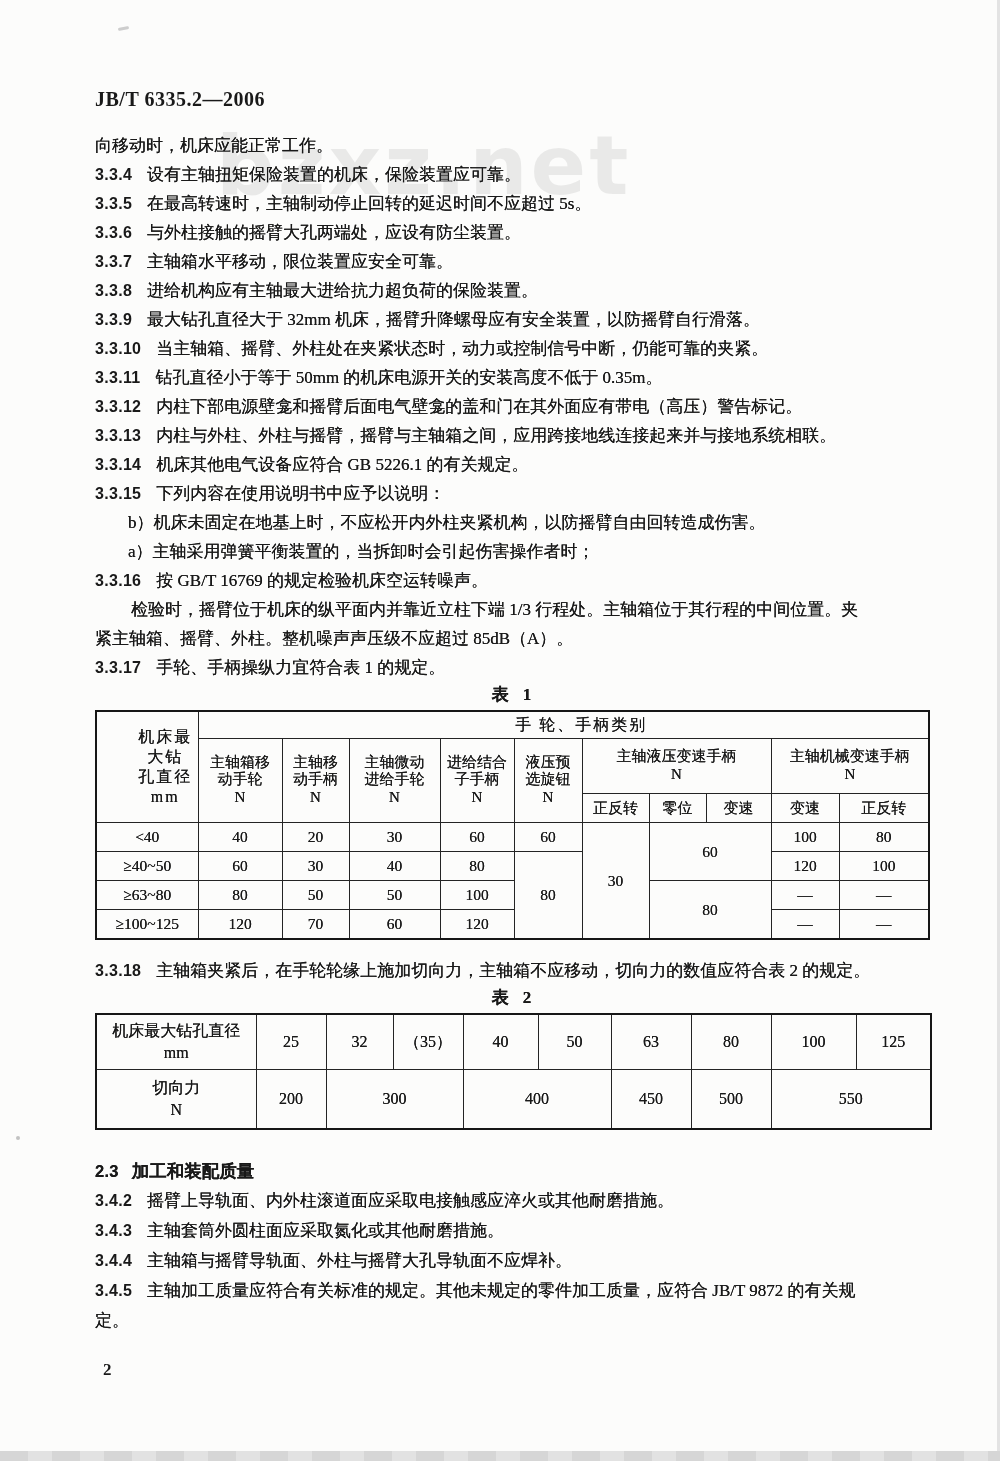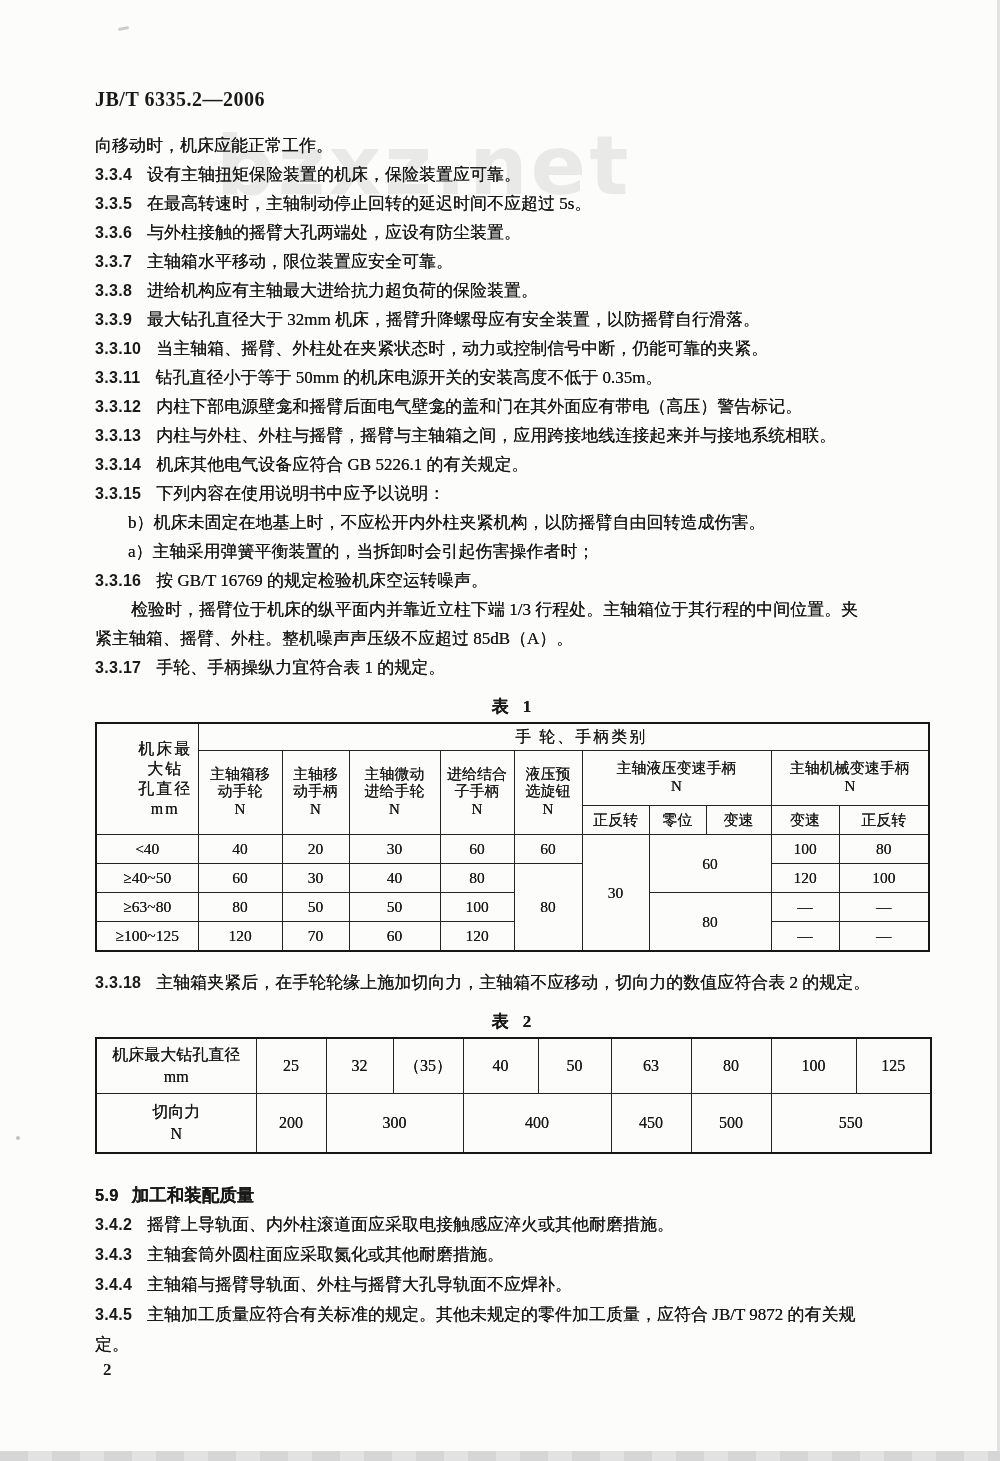--- a/index.html
+++ b/index.html
@@ -11,21 +11,21 @@
   .content{position:absolute;left:95px;top:88px;width:842px;z-index:1;}
   .doc-header{font-weight:bold;font-size:20px;letter-spacing:0.5px;margin-bottom:20px;
         font-family:"Liberation Serif",serif;}
   .line{height:29px;line-height:29px;font-size:17px;white-space:nowrap;}
   .line .txt{text-shadow:0 0 0.5px #1a1a1a;}
   .num{font-family:"Liberation Sans",sans-serif;font-weight:bold;font-size:16px;
         margin-right:15px;letter-spacing:0.3px;}
   .sub-item{padding-left:33px;}
   .indent-para{padding-left:36px;}
   .tbl-title{width:833px;text-align:center;font-weight:bold;font-size:17px;
-        height:26px;line-height:26px;margin-top:12px;text-shadow:0 0 0.5px #1a1a1a;}
+        height:26px;line-height:26px;margin-top:0;text-shadow:0 0 0.5px #1a1a1a;}
   .tbl-title .t-num{margin-left:14px;font-family:"Liberation Serif",serif;}
   table{border-collapse:collapse;table-layout:fixed;margin-top:2px;}
   .t1{width:833px;}
   .t2{width:835px;}
   td{border:1.5px solid #242424;text-align:center;vertical-align:middle;
         font-size:15px;padding:0;overflow:hidden;text-shadow:0 0 0.4px #1a1a1a;}
   .t1{border:2.5px solid #161616;}
   .t2{border:2.5px solid #161616;}
   .t1 tr.h1 td{height:26px;font-size:16px;letter-spacing:2px;padding-left:36px;}
   .t1 tr.h2 td{height:54px;}
@@ -238,21 +238,21 @@
         <td>200</td>
         <td colspan="2">300</td>
         <td colspan="2">400</td>
         <td>450</td>
         <td>500</td>
         <td colspan="2">550</td>
       </tr>
     </tbody>
       </table>
 
-    <div class="sec-heading"><span class="num">5.9</span><span>加工和装配质量</span></div>
+    <div class="sec-heading"><span class="num">2.3</span><span>加工和装配质量</span></div>
 
     <div class="sec-line"><span class="num">3.4.2</span><span class="txt">摇臂上导轨面、内外柱滚道面应采取电接触感应淬火或其他耐磨措施。</span></div>
     <div class="sec-line"><span class="num">3.4.3</span><span class="txt">主轴套筒外圆柱面应采取氮化或其他耐磨措施。</span></div>
     <div class="sec-line"><span class="num">3.4.4</span><span class="txt">主轴箱与摇臂导轨面、外柱与摇臂大孔导轨面不应焊补。</span></div>
     <div class="sec-line"><span class="num">3.4.5</span><span class="txt">主轴加工质量应符合有关标准的规定。其他未规定的零件加工质量，应符合 JB/T 9872 的有关规</span></div>
     <div class="sec-line"><span class="txt">定。</span></div>
 
   </div>
 
   <div class="page-number">2</div>

